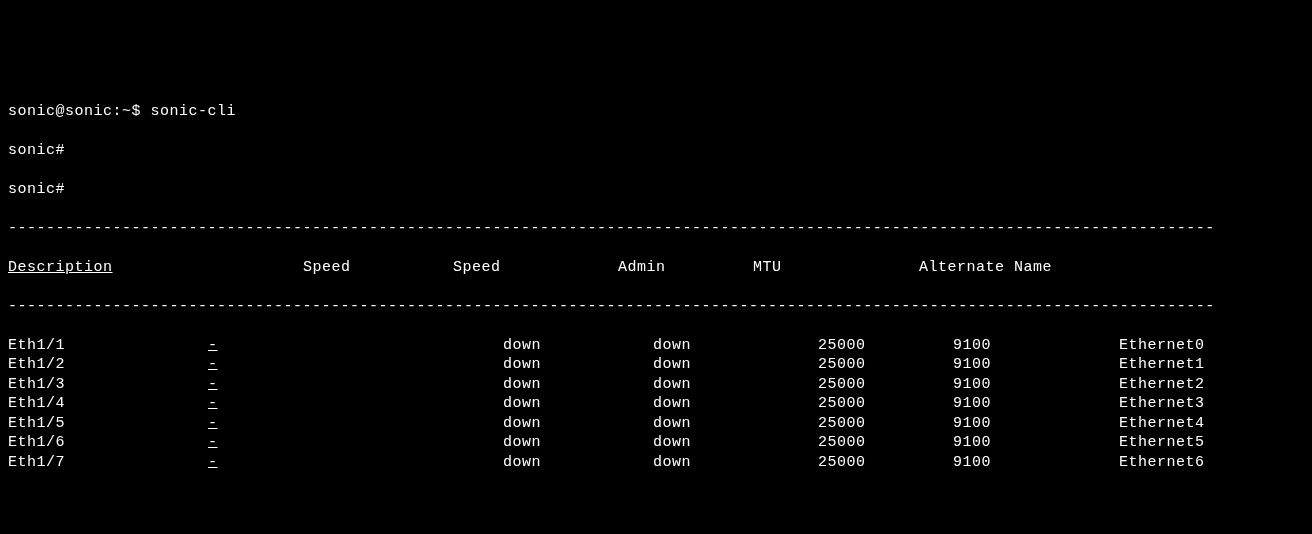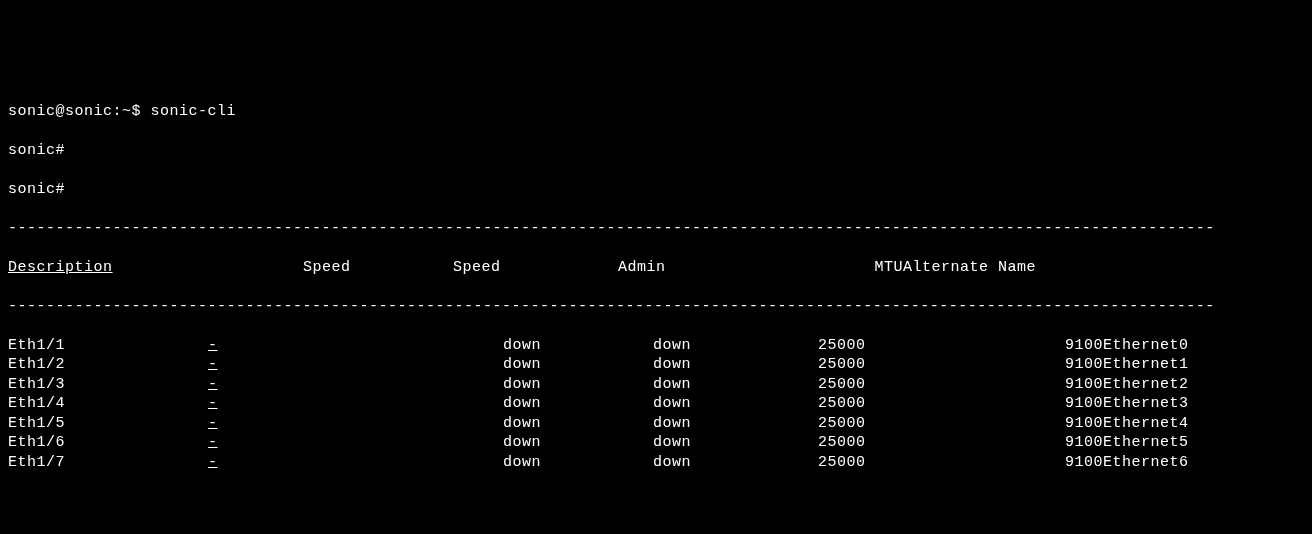--- a/index.html
+++ b/index.html
@@ -21,22 +21,22 @@
       display: block;
     }
     .row {
       display: flex;
     }
     .col-name { width: 200px; }
     .col-desc { width: 295px; text-decoration: underline; }
     .col-admin { width: 150px; }
     .col-oper { width: 165px; }
     .col-speed { width: 135px; }
-    .col-mtu { width: 150px; text-align: right; }
-    .col-alt { flex: 1; }
+    .col-mtu { width: 150px; }
+    .col-alt { flex: 1; margin-left: 16px; }
   </style>
 </head>
 <body>
 
 
 
 <div>
 <span class="line">sonic@sonic:~$ sonic-cli</span>
 <span class="line">sonic#</span>
 <span class="line">sonic#</span>

